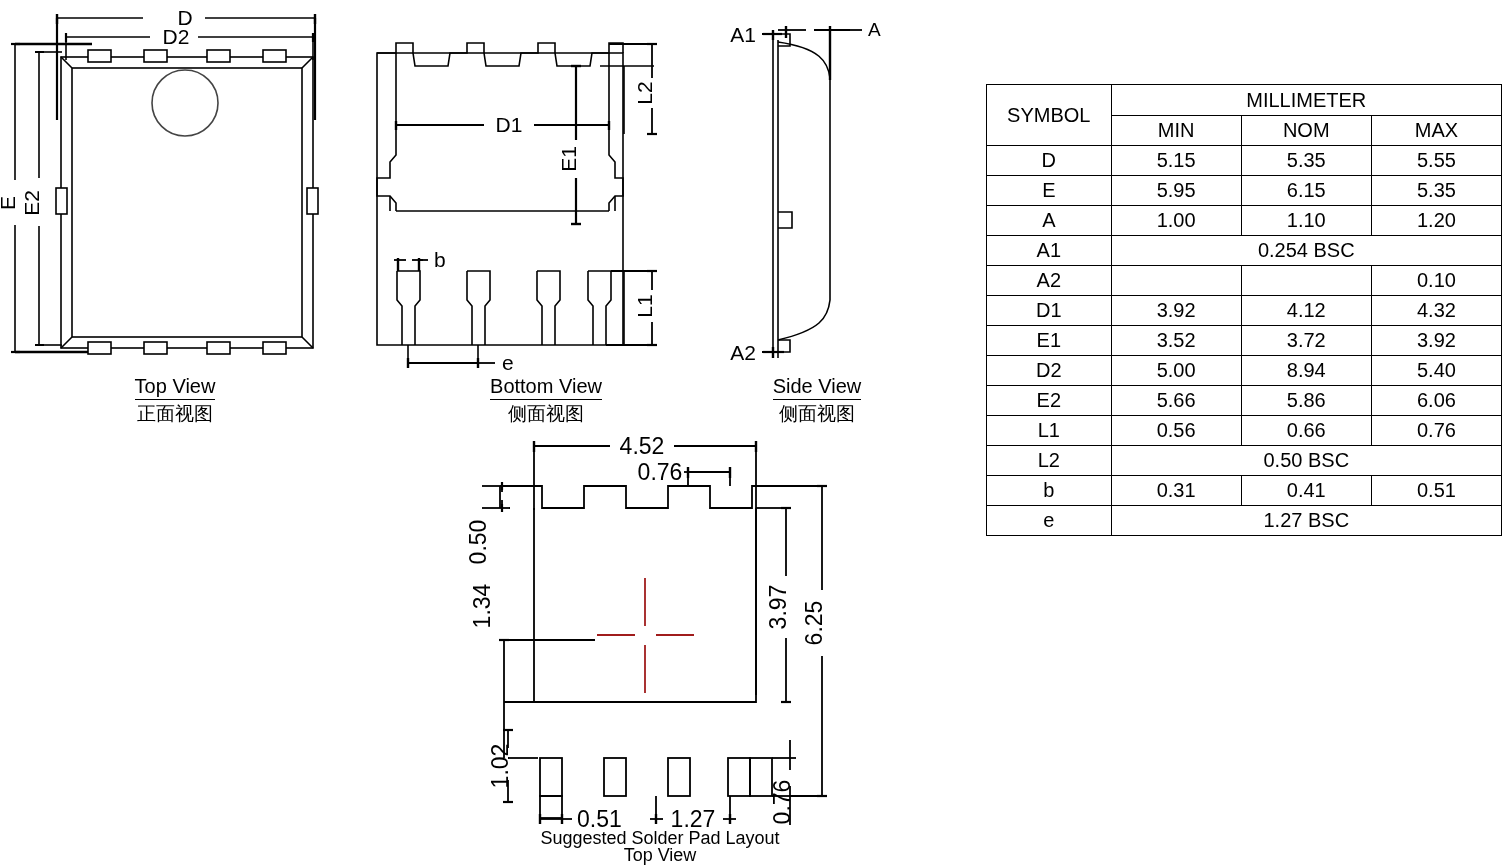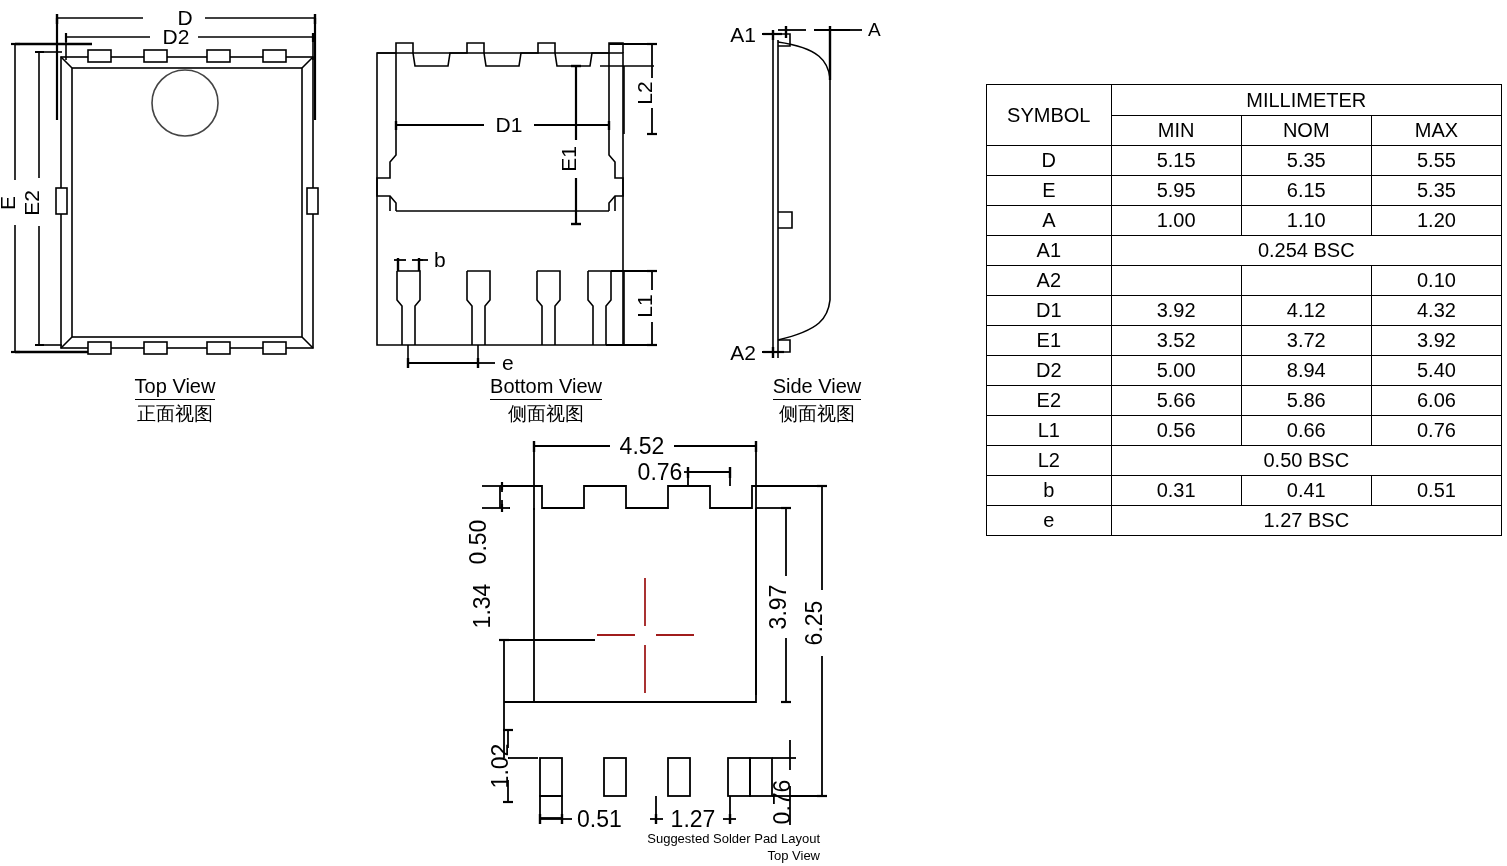--- a/index.html
+++ b/index.html
@@ -39,21 +39,21 @@
   }
   
   .caption{
     position:absolute;text-align:center;font-size:20px;line-height:23px;
     white-space:nowrap;
   }
   .caption .en{border-bottom:1.6px solid #000;display:inline-block;padding-bottom:1px;}
   .caption .cn{display:block;font-size:19px;margin-top:2px;
     font-family:"DejaVu Sans",sans-serif;}
   .pad-caption{
-    position:absolute;text-align:right;font-size:13px;line-height:17px;
+    position:absolute;text-align:center;font-size:18px;line-height:17px;
     white-space:nowrap;
   }
   
   .dimtext{font-family:"Liberation Sans","DejaVu Sans",sans-serif;font-size:21px;fill:#000;}
   .dimtext-s{font-family:"Liberation Sans","DejaVu Sans",sans-serif;font-size:19px;fill:#000;}
   .padtext{font-family:"Liberation Sans","DejaVu Sans",sans-serif;font-size:23px;fill:#000;}
 </style>
 </head>
 <body>
 

